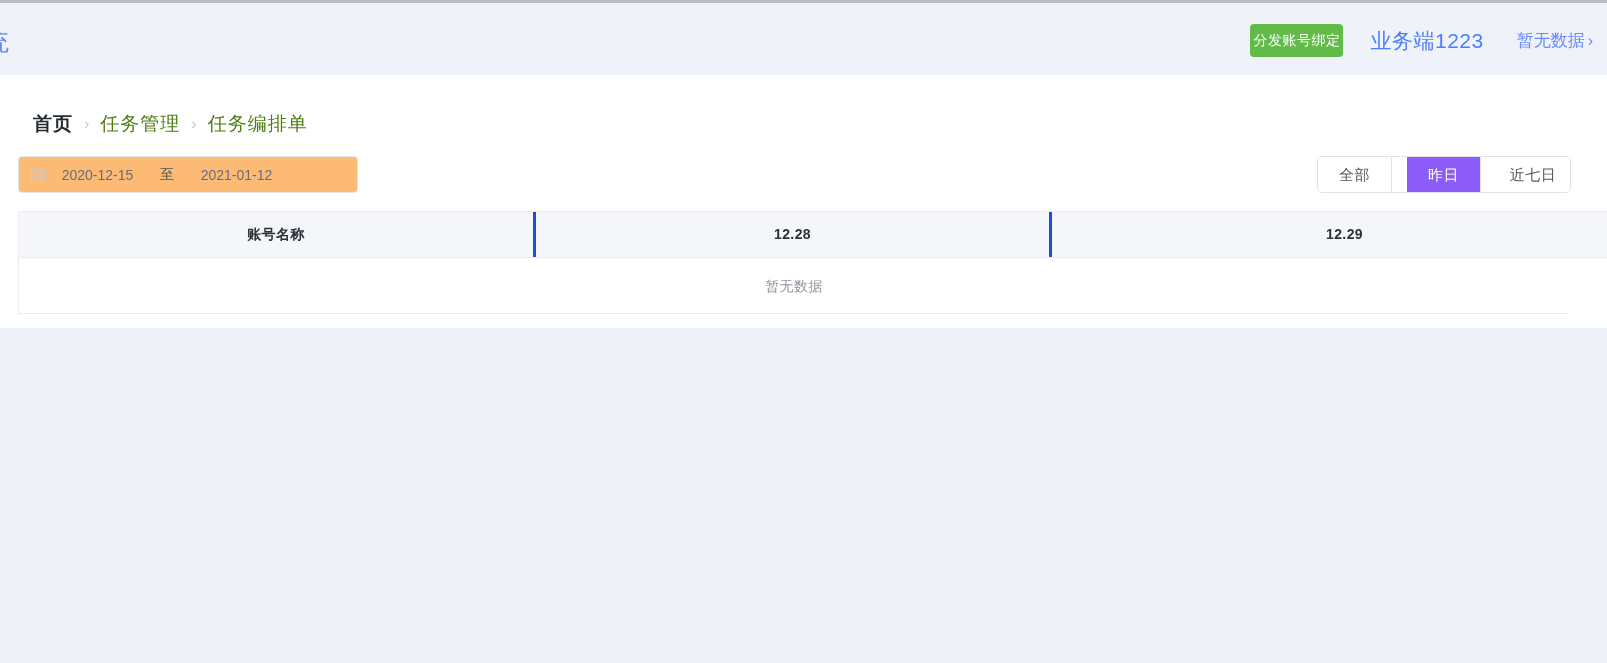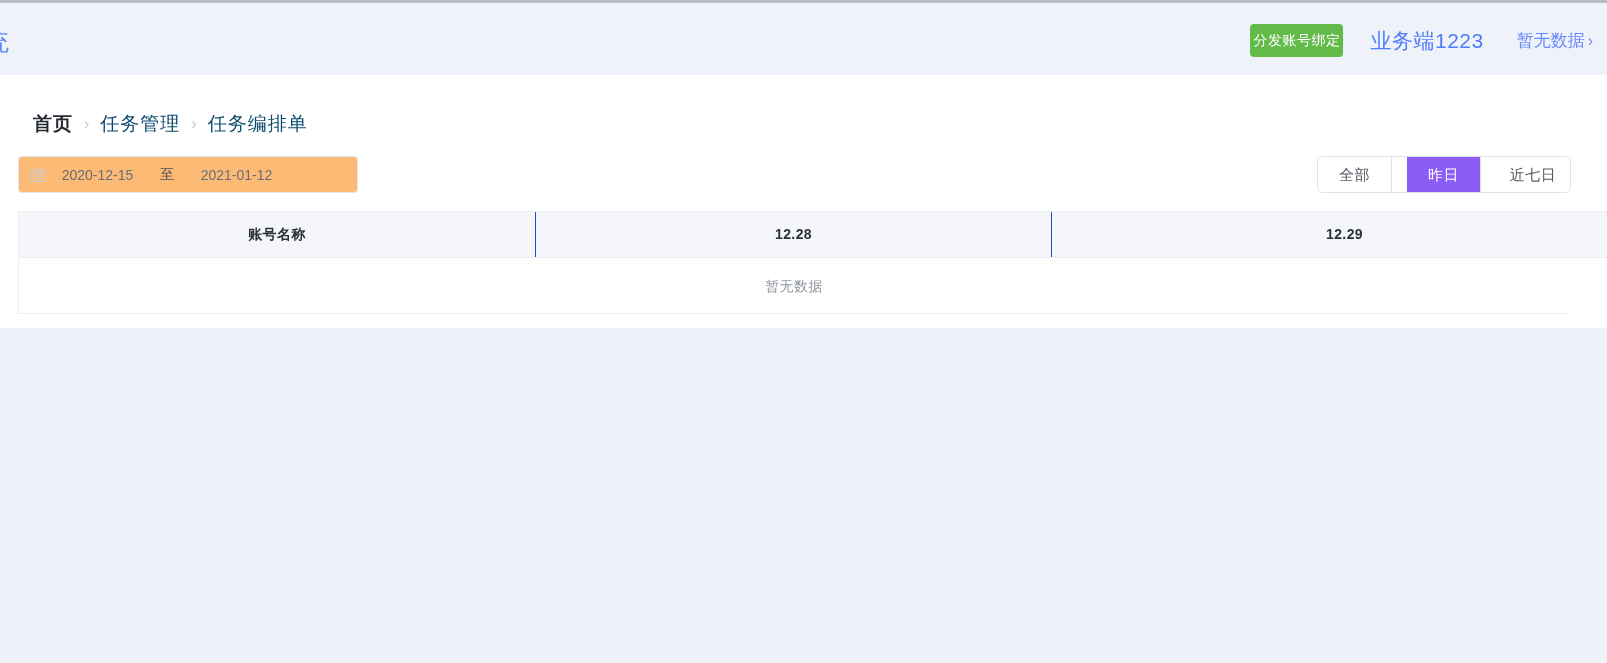--- a/index.html
+++ b/index.html
@@ -87,21 +87,21 @@
   .breadcrumb {
     position: absolute;
     left: 33px;
     top: 36px;
     display: flex;
     align-items: center;
     font-size: 19px;
     white-space: nowrap;
   }
   .crumb-home { color: #242a32; font-weight: bold; letter-spacing: 1px; }
-  .crumb { color: #0c4a6e; letter-spacing: 1px; cursor: pointer; }
+  .crumb { color: #4d7c0f; letter-spacing: 1px; cursor: pointer; }
   .crumb-sep {
     color: #c6cad1;
     font-size: 16px;
     margin: 0 11px;
     line-height: 1;
   }
 
   
   .daterange {
     position: absolute;
@@ -180,21 +180,21 @@
     height: 46px;
     border-bottom: 1px solid #ebedf2;
   }
   .th {
     height: 45px;
     line-height: 45px;
     text-align: center;
     font-size: 14px;
     font-weight: bold;
     color: #2c3139;
-    border-right: 1px solid #1d4ed8;
+    border-right: 3px solid #1d4ed8;
     letter-spacing: 0.4px;
   }
   .th:last-child { border-right: none; }
   .th-c0 { width: 517px; }
   .th-c1 { width: 516px; }
   .th-c2 { width: 585px; }
   .tbl-empty {
     height: 56px;
     line-height: 56px;
     text-align: center;

